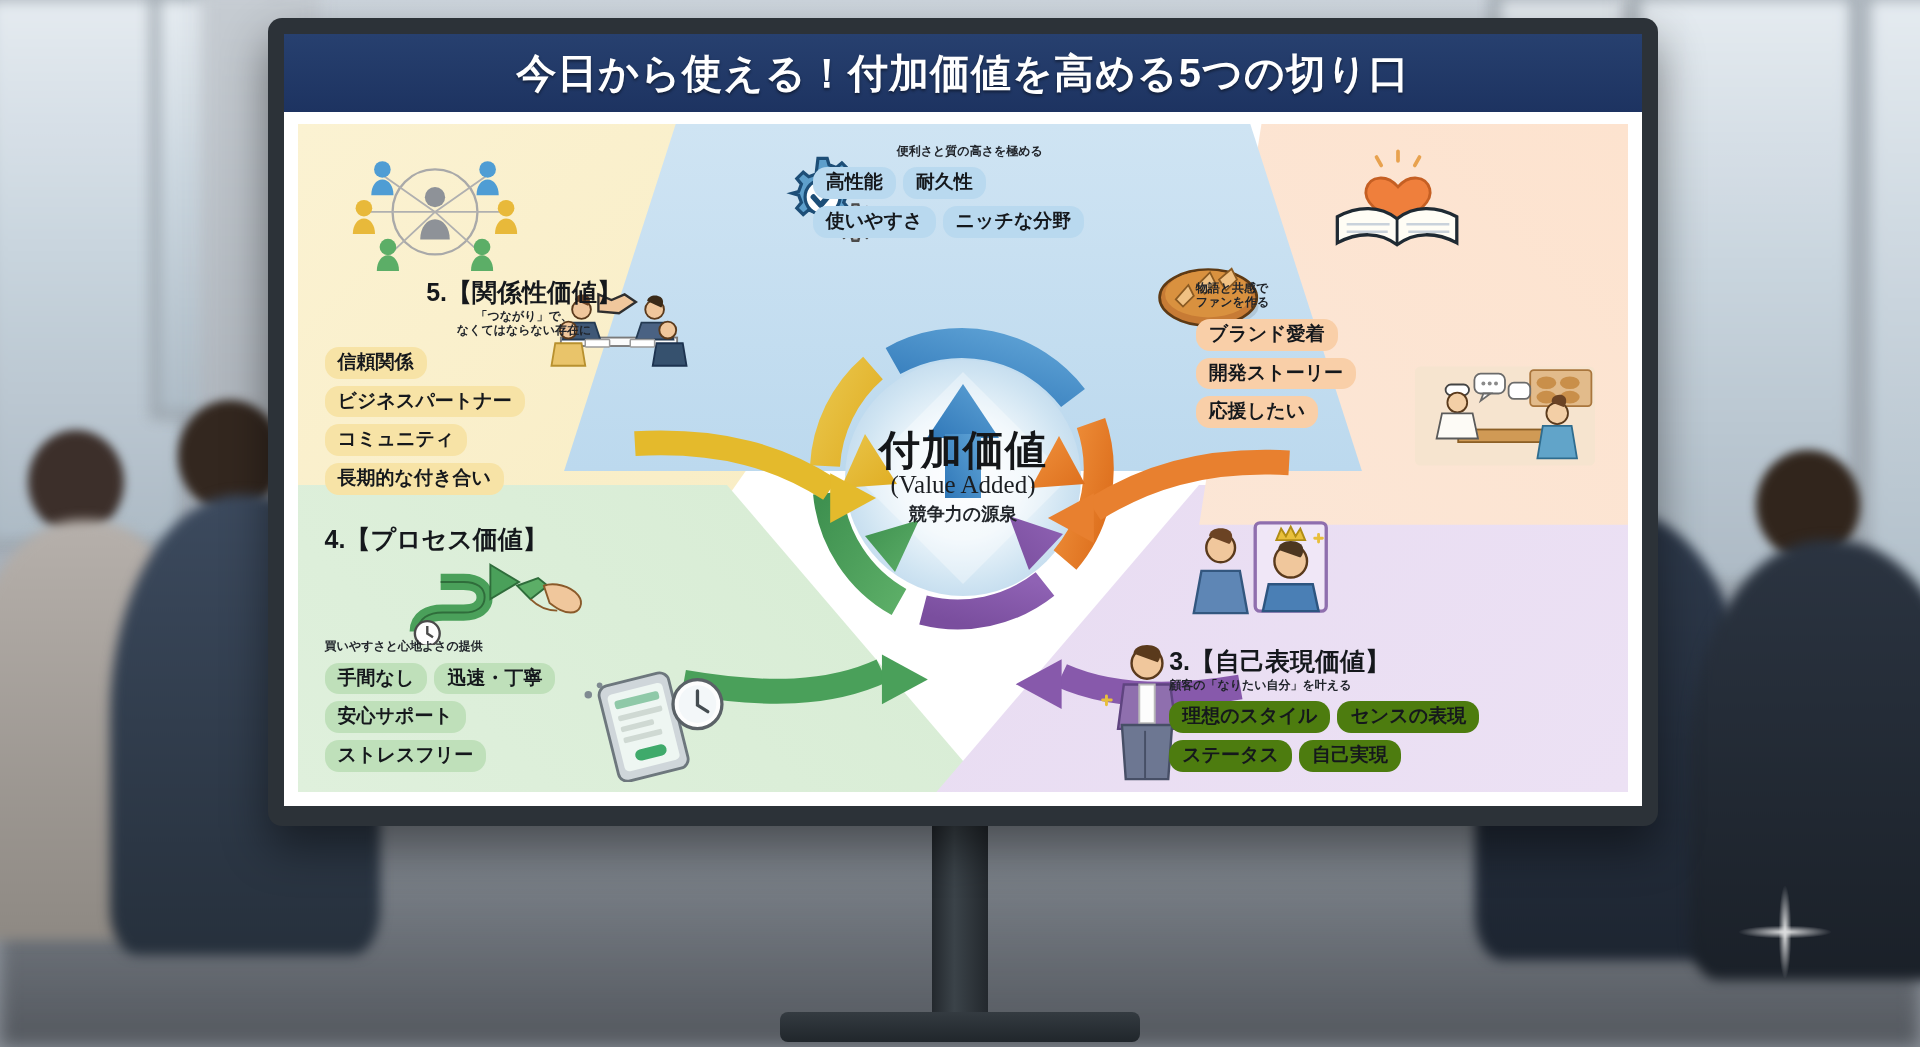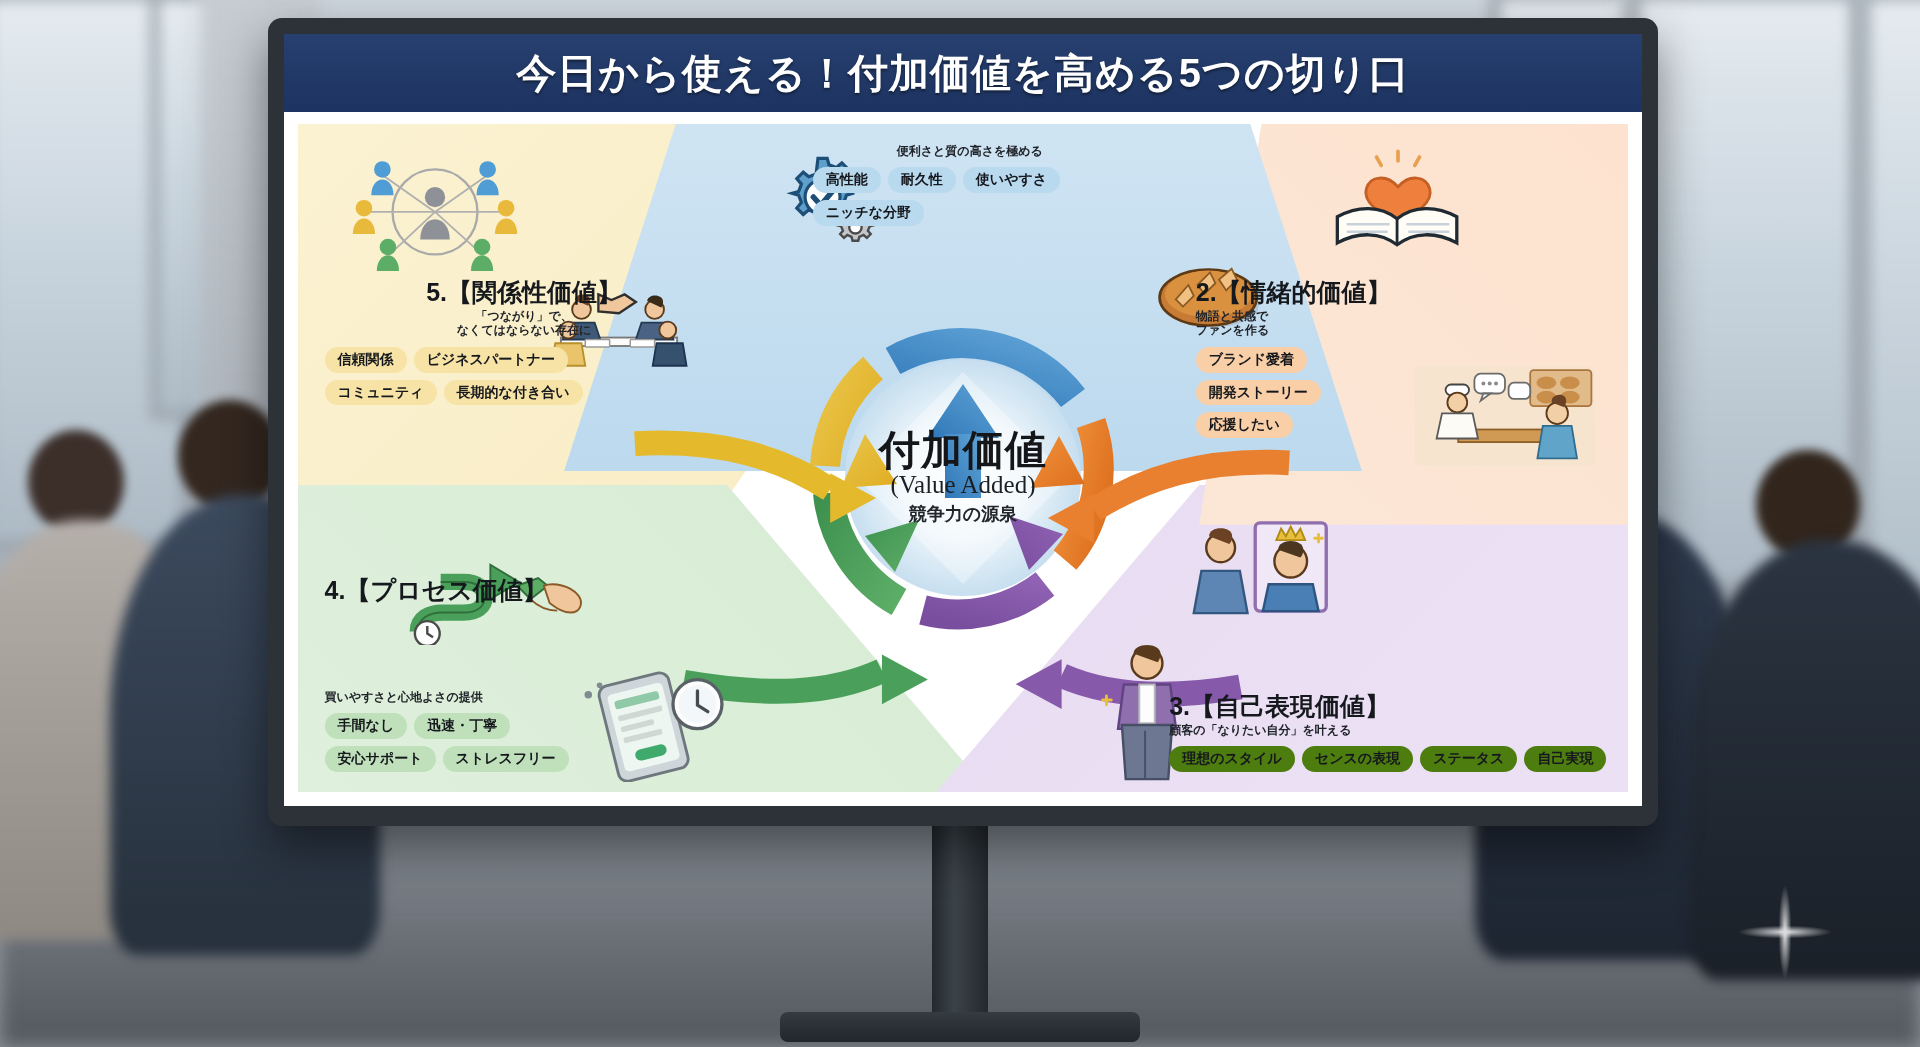--- a/index.html
+++ b/index.html
@@ -134,21 +134,21 @@
   .sec h3 {
     font-size:25px; font-weight:bold; color:#15181c; white-space:nowrap;
     line-height:1.12;
   }
   .sec .sub {
     font-size:12px; color:#20242a; line-height:1.22; margin-top:3px;
     font-weight:600;
   }
   .tags { display:flex; flex-wrap:wrap; gap:7px; margin-top:9px; }
   .tag {
-    font-size:14px; font-weight:700; color:#15181c;
+    font-size:19px; font-weight:700; color:#15181c;
     padding:4px 13px 5px; border-radius:14px; white-space:nowrap;
     line-height:1.2;
   }
   .tag.blue   { background:#b9d9ef; }
   .tag.peach  { background:#f9cfa8; }
   .tag.purple { background:#4d7c0f; }
   .tag.green  { background:#bfe0ba; }
   .tag.yellow { background:#f7e3a6; }
 
   
@@ -529,21 +529,20 @@
         </div>
         <div class="tags">
           <span class="tag blue">高性能</span>
           <span class="tag blue">耐久性</span>
           <span class="tag blue">使いやすさ</span>
           <span class="tag blue">ニッチな分野</span>
         </div>
       </div>
 
       <div class="sec" id="sec2">
-        <h3>2.【情緒的価値】</h3>
         <div class="sub">
           <div>物語と共感で</div>
           <div>ファンを作る</div>
         </div>
         <div class="tags" style="width:175px">
           <span class="tag peach">ブランド愛着</span>
           <span class="tag peach">開発ストーリー</span>
           <span class="tag peach">応援したい</span>
         </div>
       </div>

